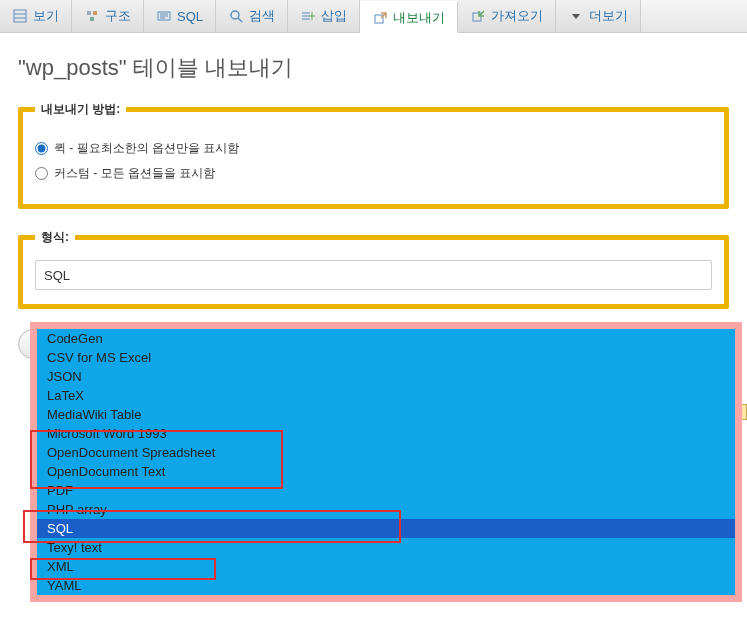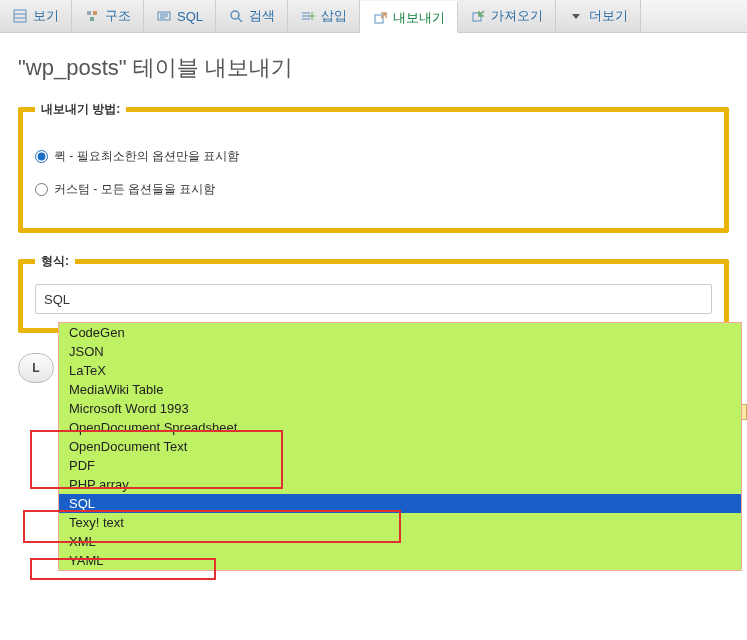--- a/index.html
+++ b/index.html
@@ -65,21 +65,21 @@
     legend {
       padding: 0 6px;
       font-weight: bold;
       color: #333;
       font-size: 12px;
     }
 
     .radio-row {
       display: flex;
       align-items: center;
-      margin: 16px 0;
+      margin: 8px 0;
       font-size: 12px;
       color: #333;
     }
     .radio-row input { margin-right: 6px; accent-color: #1b6ec2; }
 
     
     .format-box {
       width: 100%;
       height: 30px;
       border: 1px solid #ccc;
@@ -92,28 +92,27 @@
       cursor: pointer;
       background: #fff;
     }
 
     
     .dropdown-list {
       position: absolute;
       left: 30px;
       right: 5px;
       top: 322px;
-      background: #bef264;
-      border: 1px solid #fca5a5;
+      background: #0ea5e9;
+      border: 7px solid #fca5a5;
       max-height: 310px;
       overflow: visible;
       font-size: 13px;
       color: #222;
       z-index: 100;
-      margin-left: 28px;
     }
     .dropdown-item {
       padding: 2px 10px;
       cursor: pointer;
       white-space: nowrap;
     }
     .dropdown-item.selected {
       background: #1a5fc7;
       color: #fff;
     }
@@ -265,20 +264,21 @@
 </fieldset>
 
 
 <div class="go-button">
   <span>L</span>
 </div>
 
 
 <div class="dropdown-list">
   <div class="dropdown-item">CodeGen</div>
+  <div class="dropdown-item">CSV for MS Excel</div>
   <div class="dropdown-item">JSON</div>
   <div class="dropdown-item">LaTeX</div>
   <div class="dropdown-item">MediaWiki Table</div>
   <div class="dropdown-item">Microsoft Word 1993</div>
   <div class="dropdown-item">OpenDocument Spreadsheet</div>
   <div class="dropdown-item">OpenDocument Text</div>
   <div class="dropdown-item">PDF</div>
   <div class="dropdown-item">PHP array</div>
   <div class="dropdown-item selected">SQL</div>
   <div class="dropdown-item">Texy! text</div>

